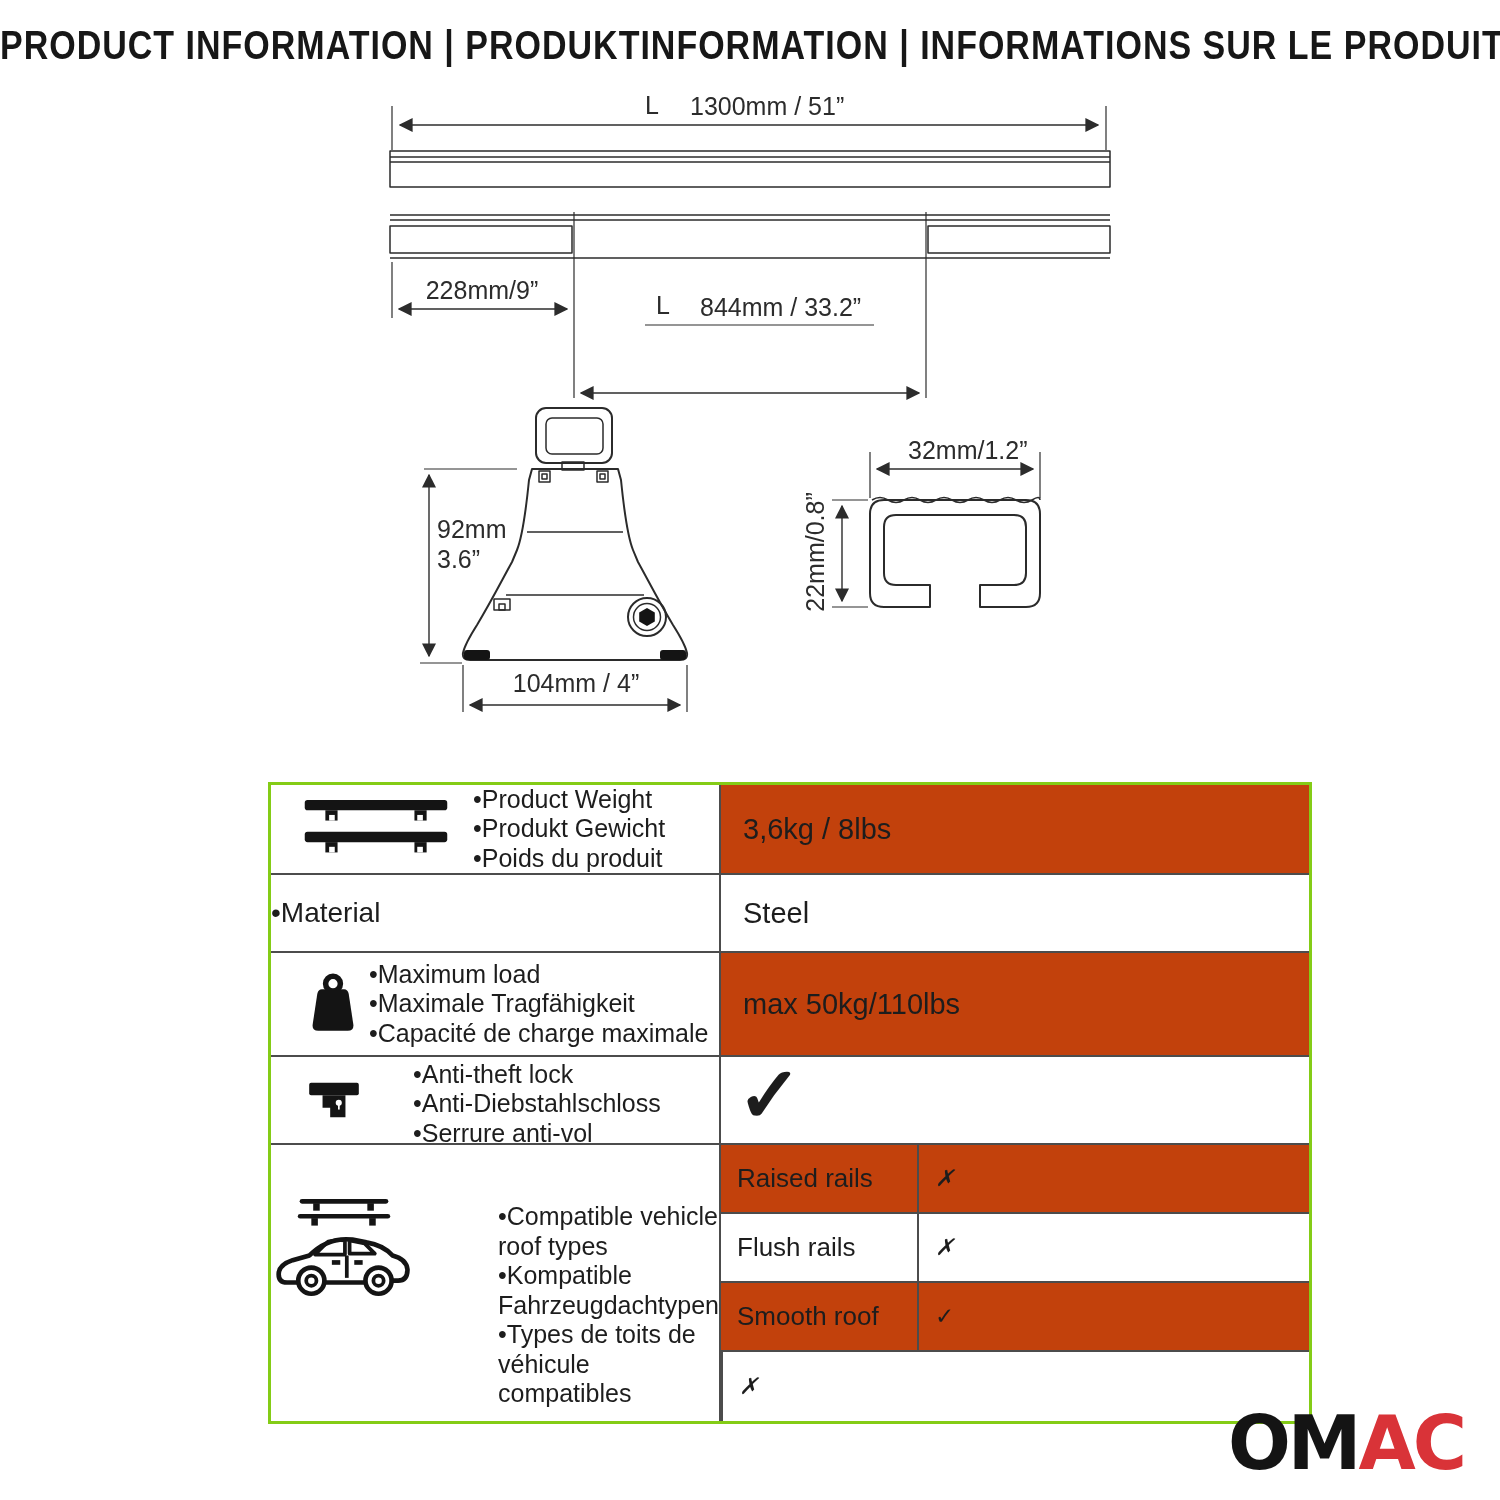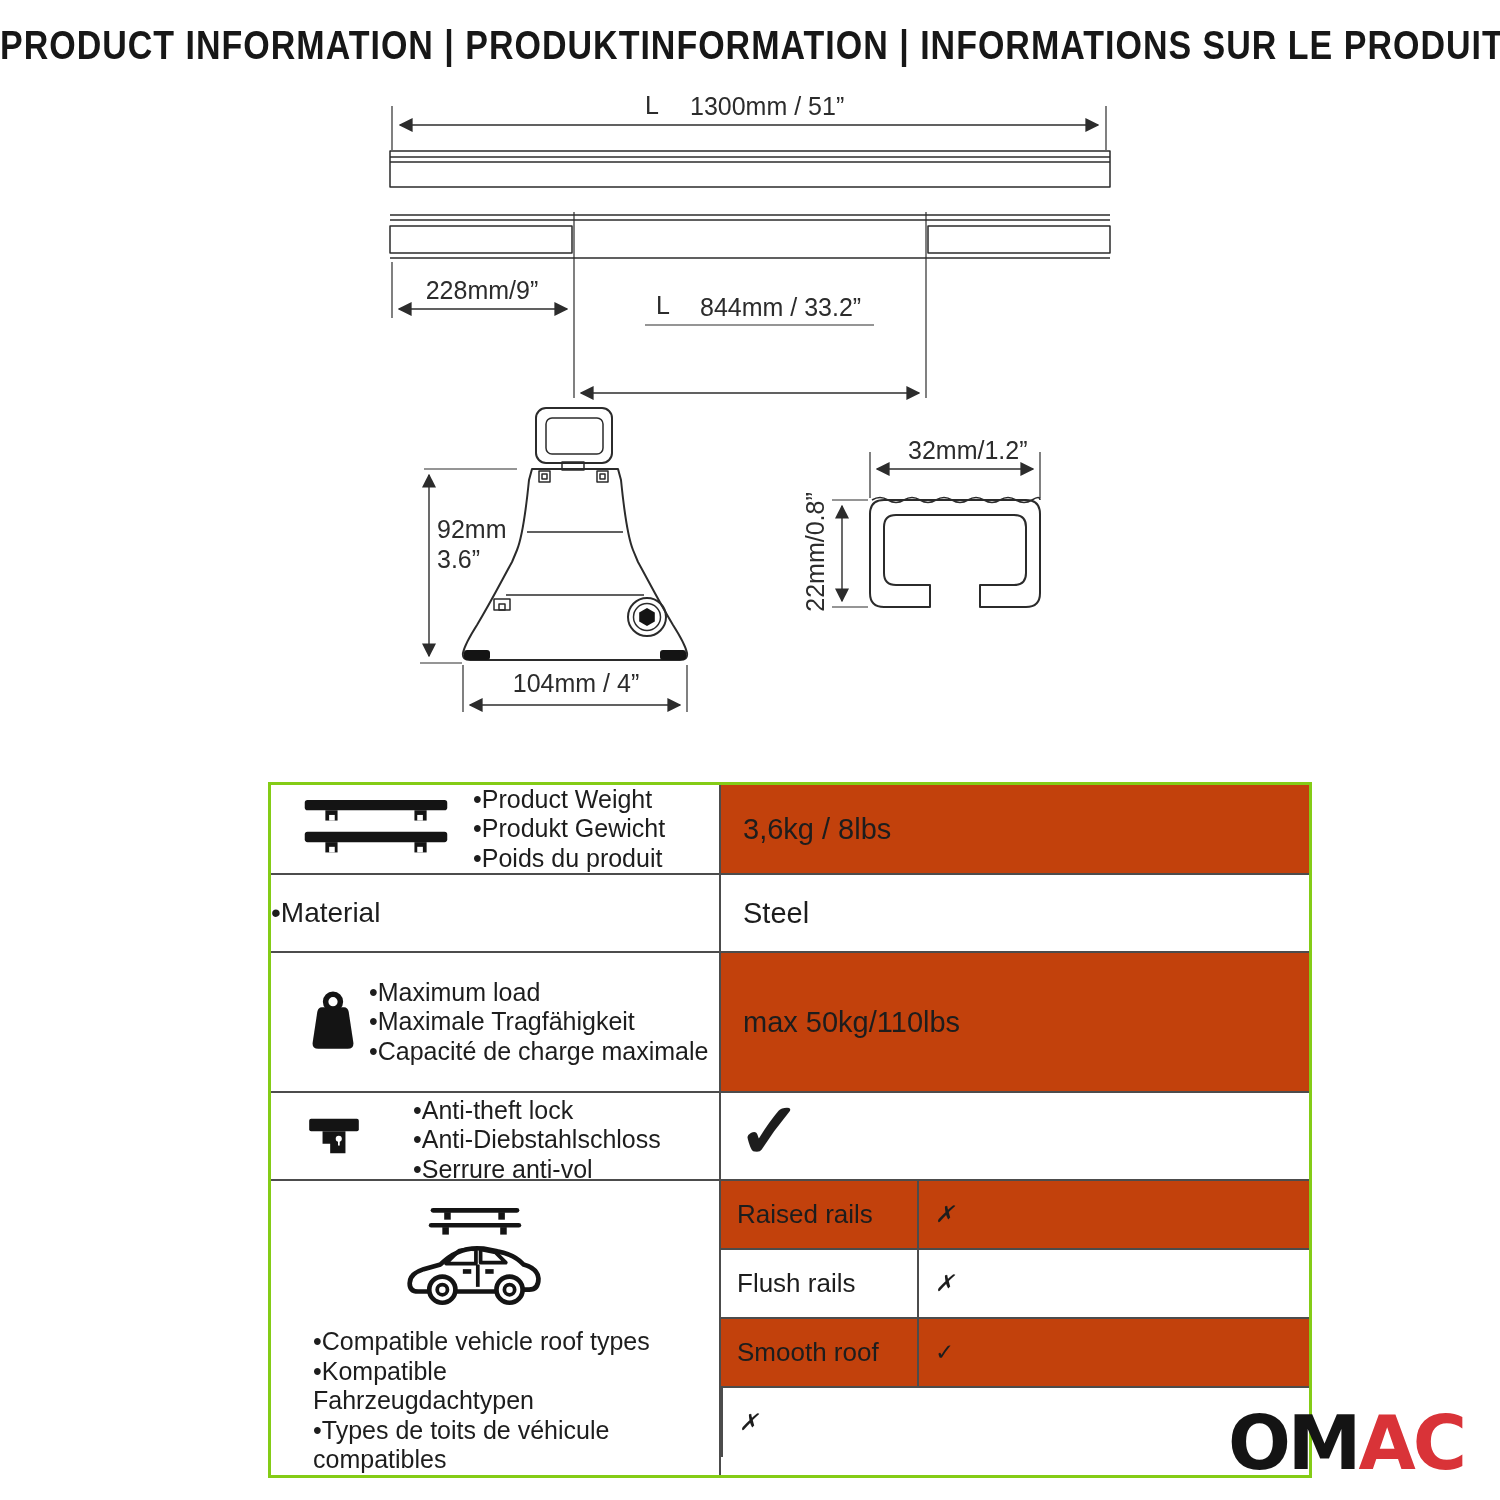--- a/index.html
+++ b/index.html
@@ -30,21 +30,21 @@
   .gray{background:#c2410c;}
   .labels{font-size:25px;line-height:1.18;color:#1d1d1d;}
   .labels-narrow{width:356px;}
   .vtext{font-size:29px;padding-left:22px;}
   .material-label{font-size:28px;}
   .big-check{font-size:78px;font-weight:700;line-height:0.9;padding-left:16px;margin-top:-10px;}
   .icon-crossbars{margin-left:30px;flex:none;}
   .icon-weight{margin-left:38px;flex:none;}
   .icon-lock{margin-left:36px;flex:none;}
   .ml22{margin-left:22px;} .ml12{margin-left:12px;} .ml52{margin-left:52px;margin-top:8px;}
-  .roof-cell{flex-direction:column;align-items:stretch;justify-content:flex-start;padding-top:20px;}
+  .roof-cell{align-items:stretch;justify-content:flex-start;padding-top:20px;margin-top:27px;}
   .car-wrap{width:100%;text-align:center;}
   .car-wrap svg{margin-right:40px;}
   .roof-labels{margin:10px 0 0 42px;width:360px;}
   .subrows{flex:1;display:flex;flex-direction:column;}
   .subrow{display:flex;height:69px;border-bottom:2px solid #4c4c4c;box-sizing:border-box;}
   .subrow:last-child{border-bottom:none;}
   .sublabel{width:196px;box-sizing:border-box;display:flex;align-items:center;padding-left:16px;font-size:26px;}
   .subvalue{flex:1;border-left:2px solid #4c4c4c;display:flex;align-items:center;padding-left:16px;}
   .mark{font-size:23px;}
   .mark-no{font-style:italic;}
@@ -170,21 +170,21 @@
 
     <div class="trow" style="height:78px">
       <div class="lcell">
         <div class="material-label">•Material</div>
       </div>
       <div class="vcell">
         <span class="vtext">Steel</span>
       </div>
     </div>
 
-    <div class="trow" style="height:140px">
+    <div class="trow" style="height:104px">
       <div class="lcell">
         <svg class="icon-weight" width="48" height="62" viewBox="0 0 52 66">
           <circle cx="26" cy="11" r="8" fill="none" stroke="#141414" stroke-width="6"></circle>
           <path d="M14,17 L38,17 Q42,17 43,22 L48,55 Q49,62 42,62 L10,62 Q3,62 4,55 L9,22 Q10,17 14,17 Z" fill="#141414"></path>
         </svg>
         <div class="labels labels-narrow ml12">
           <div>•Maximum load</div>
           <div>•Maximale Tragfähigkeit</div>
           <div>•Capacité de charge maximale</div>
         </div>

